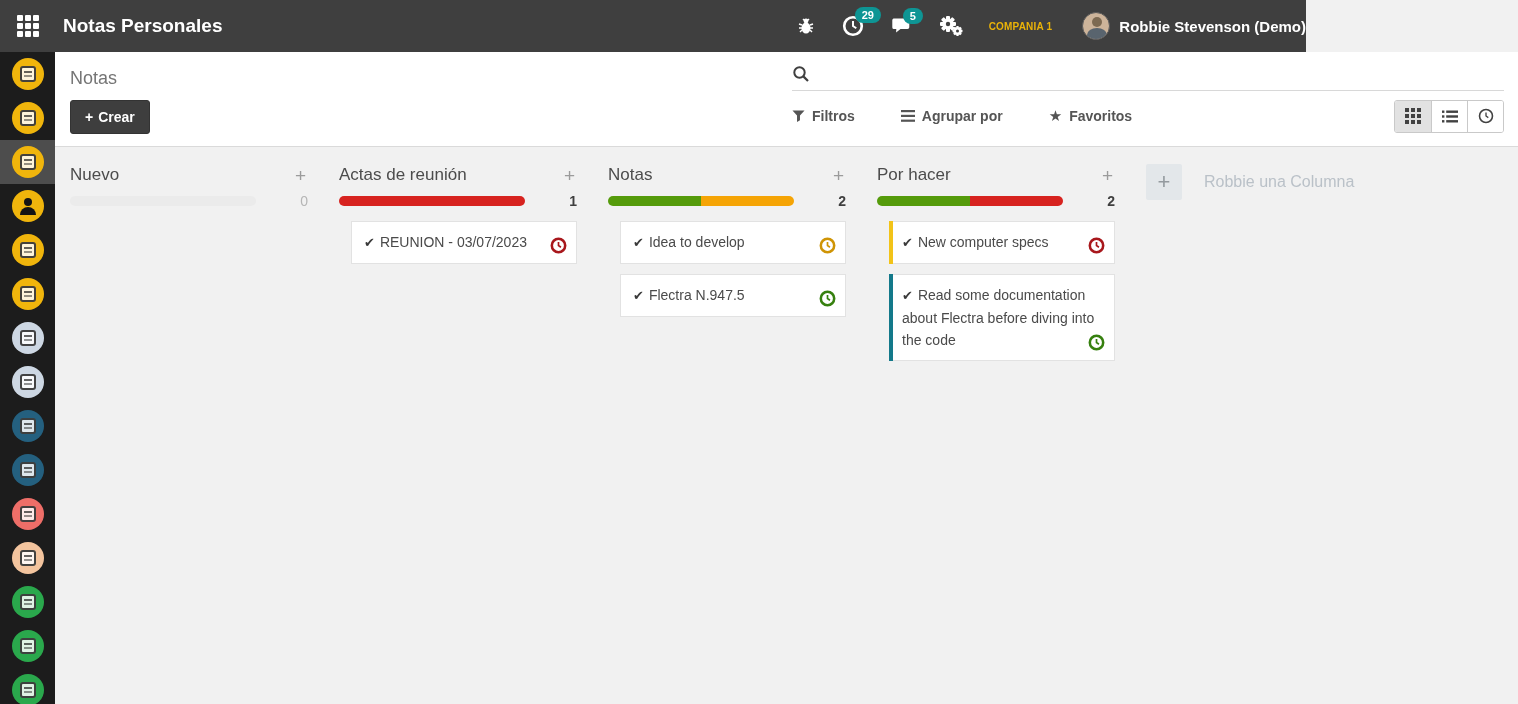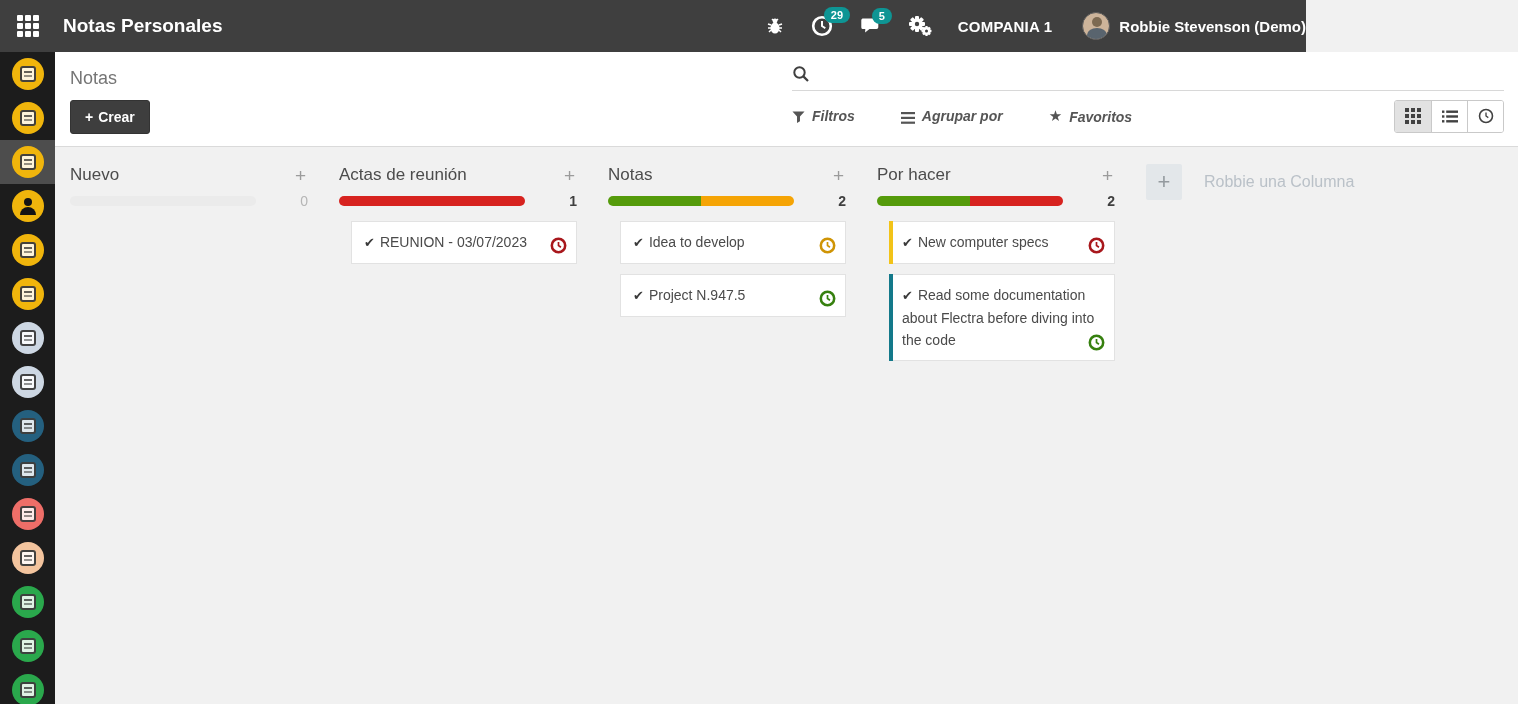--- a/index.html
+++ b/index.html
@@ -10,21 +10,21 @@
   .topbar { position:fixed; top:0; left:0; width:1306px; height:52px;
     background:#3f3f3f; display:flex; align-items:center; z-index:20; }
   .apps-btn { width:55px; height:52px; display:flex; align-items:center; justify-content:center; cursor:pointer; }
   .grid-icon { display:grid; grid-template-columns:repeat(3,6px); grid-gap:2px; }
   .grid-icon span { width:6px; height:6px; background:#fff; border-radius:1px; }
   .topbar-title { color:#fff; font-size:19px; font-weight:700; margin-left:8px; }
   .topbar-right { margin-left:auto; display:flex; align-items:center; }
   .systray-item { position:relative; margin-left:26px; display:flex; align-items:center; cursor:pointer; }
   .badge { position:absolute; top:-8px; left:13px; background:#0e9594; color:#fff;
     font-size:11px; font-weight:700; border-radius:10px; padding:2px 7px; line-height:12px; }
-  .company { color:#ffffff; font-weight:700; font-size:15px; margin-left:26px; letter-spacing:.2px; }
+  .company { color:#eab308; font-weight:700; font-size:10px; margin-left:26px; letter-spacing:.2px; }
   .user { display:flex; align-items:center; color:#fff; font-weight:700; font-size:15px; margin-left:30px; }
   .avatar { width:28px; height:28px; border-radius:50%; background:#cdb49a; margin-right:9px;
     position:relative; overflow:hidden; border:1px solid #5a5a5a; }
   .avatar:before { content:""; position:absolute; left:9px; top:4px; width:10px; height:10px;
     border-radius:50%; background:#7a6а55; background:#7d6a52; }
   .avatar:after { content:""; position:absolute; left:4px; top:15px; width:20px; height:14px;
     border-radius:50% 50% 0 0; background:#59646e; }
 
   
   .sidebar { position:fixed; top:52px; left:0; width:55px; height:652px; background:#1c1c1c; z-index:10; }
@@ -49,22 +49,22 @@
   .search-row { display:flex; align-items:flex-end; border-bottom:1px solid #d8d8d8; padding:0 2px 7px 0; }
   .search-input { border:none; outline:none; flex:1; font-size:15px; color:#555; background:transparent; }
   .search-input::placeholder { color:#9a9a9a; }
   .actions-row { padding:9px 0 12px; }
   .crear-btn { background:#3e3e3e; color:#fff; border:1px solid #333; border-radius:3px;
     padding:8px 14px; font-size:14px; font-weight:700; cursor:pointer;
     font-family:"Liberation Sans","DejaVu Sans",sans-serif; }
   .crear-btn .plus { font-weight:700; margin-right:5px; }
   .filters-row { display:flex; align-items:center; justify-content:space-between; padding:7px 0 12px; }
   .filter-group { display:flex; align-items:center; }
-  .filter-item { display:flex; align-items:flex-end; font-size:14px; color:#555; font-weight:600;
-    margin-right:46px; cursor:pointer;font-style:italic; }
+  .filter-item { display:flex; align-items:center; font-size:14px; color:#555; font-weight:600;
+    margin-right:46px; cursor:pointer; }
   .filter-item svg, .filter-item .star { margin-right:7px; }
   .star { color:#555; font-size:15px; }
   .switcher { display:flex; border:1px solid #c9c9c9; border-radius:3px; overflow:hidden; background:#fff; }
   .sw-btn { width:36px; height:31px; display:flex; align-items:center; justify-content:center;
     background:#fff; border-left:1px solid #c9c9c9; cursor:pointer; }
   .sw-btn:first-child { border-left:none; }
   .sw-btn.active { background:#e2e2e2; }
   .mini-grid { display:grid; grid-template-columns:repeat(3,4px); grid-gap:2px; }
   .mini-grid span { width:4px; height:4px; background:#424242; }
 
@@ -382,21 +382,21 @@
         <div class="kcard">
           <span class="check">✔</span><span>Idea to develop</span>
           <span class="clock" style="color: rgb(207, 148, 5);">
             <svg class="clock-svg" width="17" height="17" viewBox="0 0 16 16">
                 <circle cx="8" cy="8" r="6.3" fill="none" stroke="currentColor" stroke-width="2.4"></circle>
                 <path d="M8 4.6 V8 L10.3 9.6" fill="none" stroke="currentColor" stroke-width="1.6"></path>
               </svg>
           </span>
         </div>
         <div class="kcard">
-          <span class="check">✔</span><span>Project N.947.5</span>
+          <span class="check">✔</span><span>Flectra N.947.5</span>
           <span class="clock" style="color: rgb(54, 128, 15);">
             <svg class="clock-svg" width="17" height="17" viewBox="0 0 16 16">
                 <circle cx="8" cy="8" r="6.3" fill="none" stroke="currentColor" stroke-width="2.4"></circle>
                 <path d="M8 4.6 V8 L10.3 9.6" fill="none" stroke="currentColor" stroke-width="1.6"></path>
               </svg>
           </span>
         </div>
       </div>
     </div>
 

